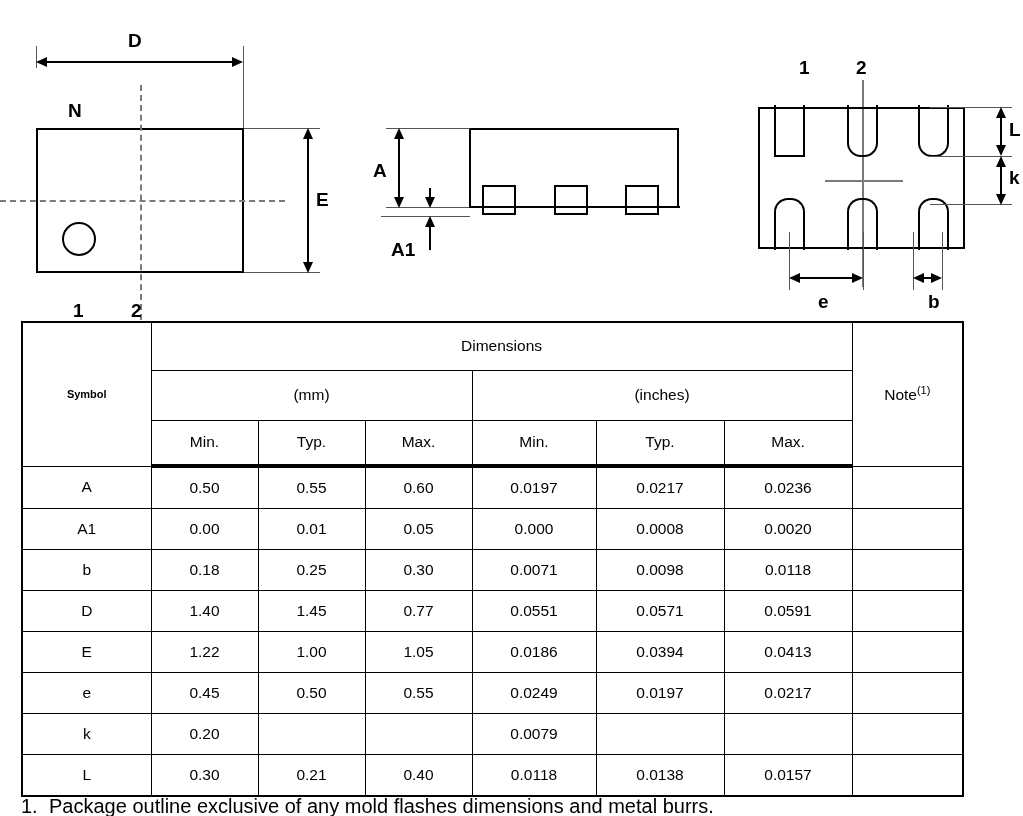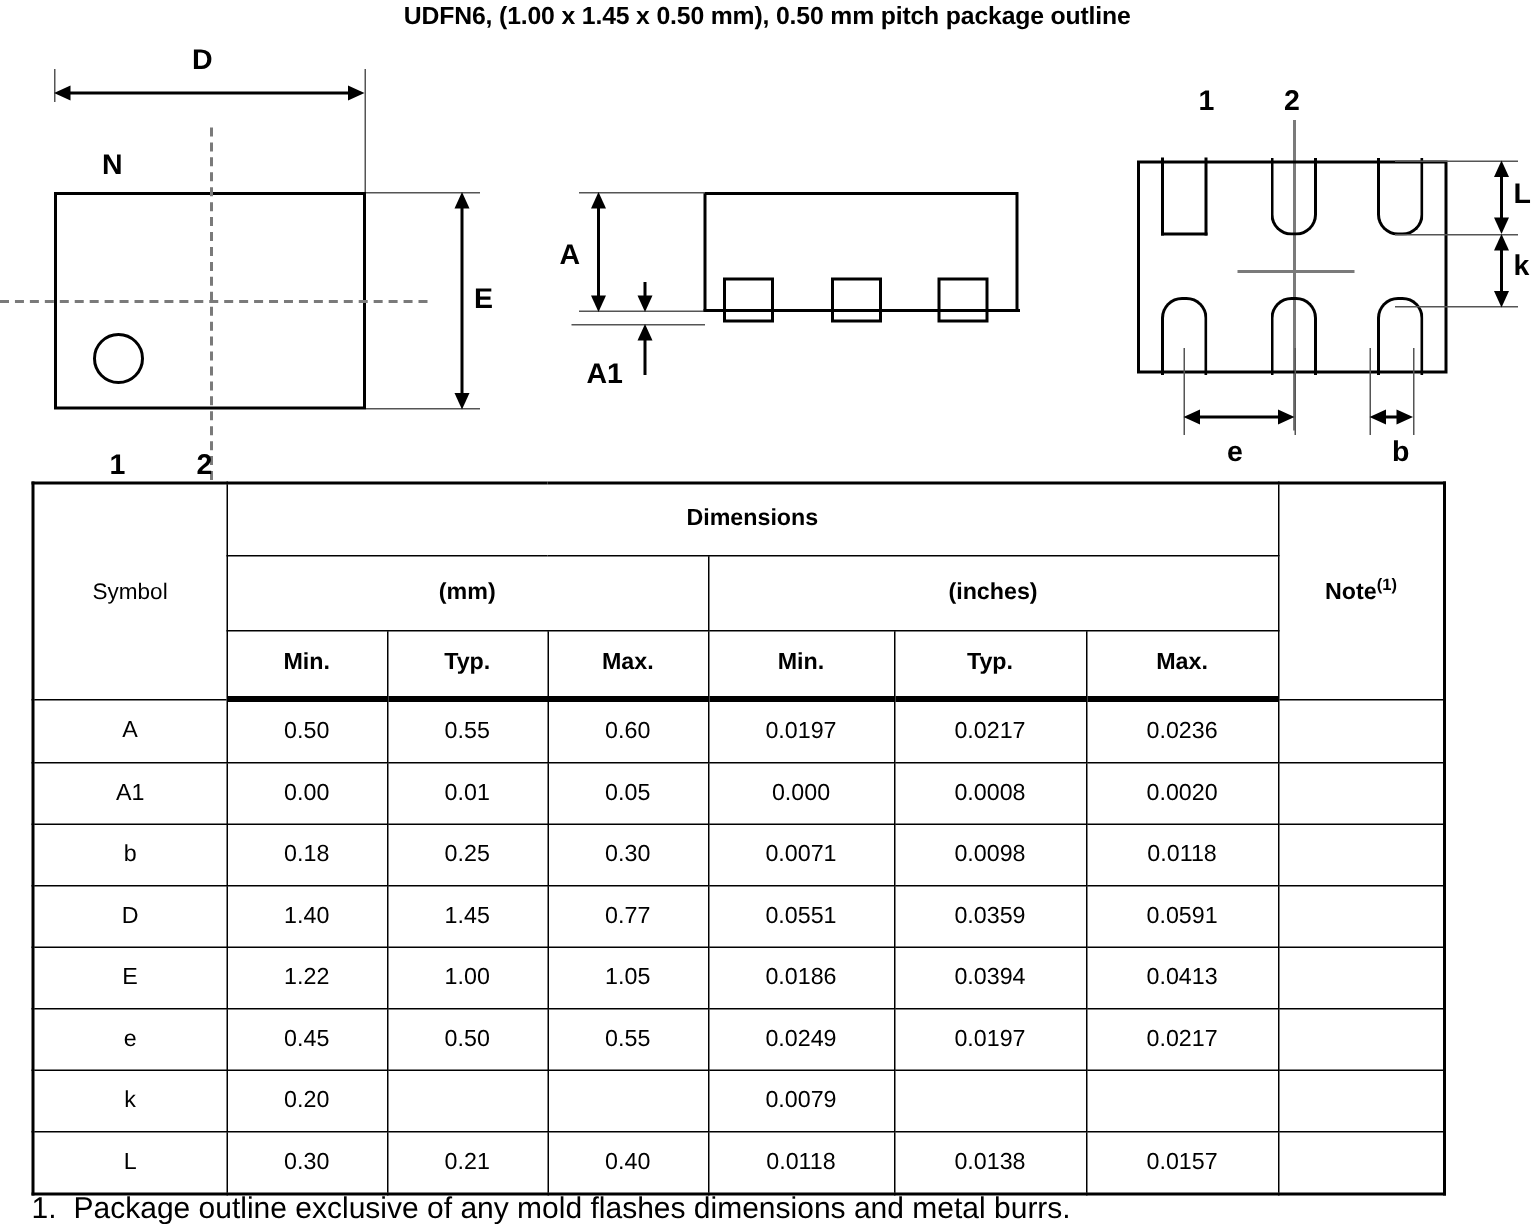--- a/index.html
+++ b/index.html
@@ -48,39 +48,38 @@
   
   .pad-u{position:absolute;border:2px solid #000;box-sizing:border-box;
          border-top:none;border-bottom-left-radius:14px;border-bottom-right-radius:14px;}
   .pad-sq{position:absolute;border:2px solid #000;box-sizing:border-box;border-top:none;}
 
   
   .tbl{position:absolute;left:21px;top:321px;width:941px;border-collapse:collapse;
        table-layout:fixed;}
   .tbl td,.tbl th{border:1px solid #000;text-align:center;vertical-align:middle;
        font-size:15.5px;padding:0;}
-  .tbl th{font-weight:bold;}
+  .tbl th{font-weight:normal;}
   .tbl .hdr-top{height:48px;}
   .tbl .hdr-unit{height:50px;}
   .tbl .hdr-mm{height:46px;}
   .tbl td.data{height:40px;font-weight:normal;}
   .row-sep-top td,.row-sep-top th{border-bottom:4px solid #000;}
   .outer{border:2px solid #000;}
-  .tbl .symcell{font-size:15px;font-weight:normal;}
+  .tbl .symcell{font-size:11px;font-weight:bold;}
   sup{font-size:11px;vertical-align:super;}
 
   .footnote{position:absolute;left:21px;top:795px;font-size:20px;}
   .footnote .num{display:inline-block;width:28px;}
 </style>
 </head>
 <body>
 
 <div class="page">
 
-  <div class="title">UDFN6, (1.00 x 1.45 x 0.50 mm), 0.50 mm pitch package outline</div>
 
   <div>
 
     <div class="ext-v" style="left:36px;top:46px;height:22px;"></div>
     <div class="ext-v" style="left:243px;top:46px;height:84px;"></div>
 
     <div class="arrow-h" style="left:40px;top:61px;width:199px;"></div>
     <div class="ah ah-l" style="left:36px;top:57px;"></div>
     <div class="ah ah-r" style="left:232px;top:57px;"></div>
     <div class="lbl" style="left:128px;top:31px;">D</div>
@@ -241,21 +240,21 @@
         <td class="data">0.0098</td>
         <td class="data">0.0118</td>
         <td class="data"></td>
       </tr>
       <tr>
         <td class="data">D</td>
         <td class="data">1.40</td>
         <td class="data">1.45</td>
         <td class="data">0.77</td>
         <td class="data">0.0551</td>
-        <td class="data">0.0359</td>
+        <td class="data">0.0571</td>
         <td class="data">0.0591</td>
         <td class="data"></td>
       </tr>
       <tr>
         <td class="data">E</td>
         <td class="data">1.22</td>
         <td class="data">1.00</td>
         <td class="data">1.05</td>
         <td class="data">0.0186</td>
         <td class="data">0.0394</td>

